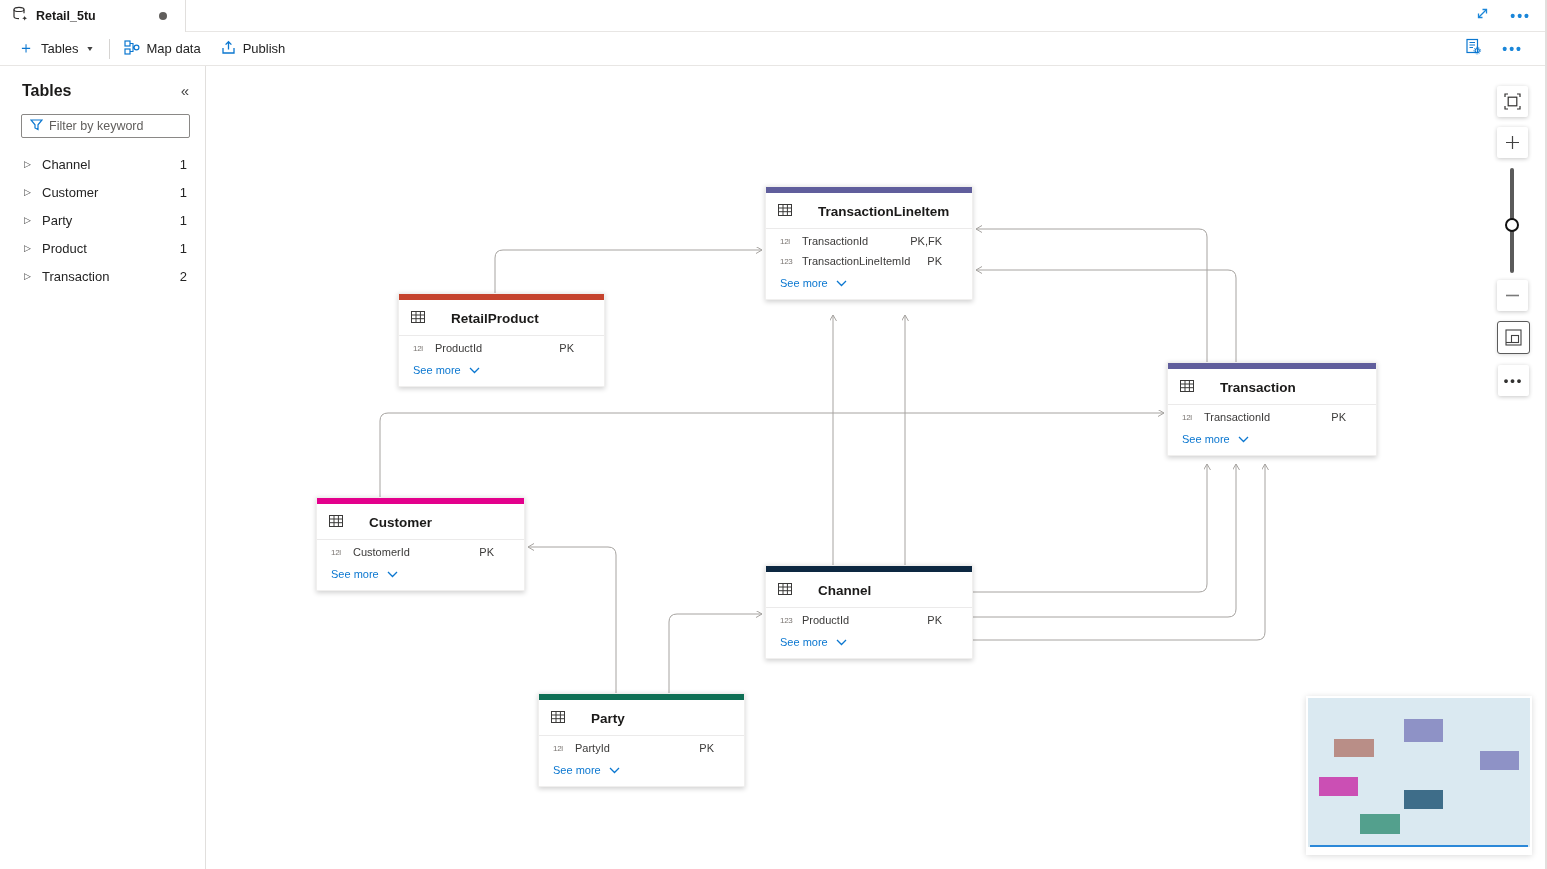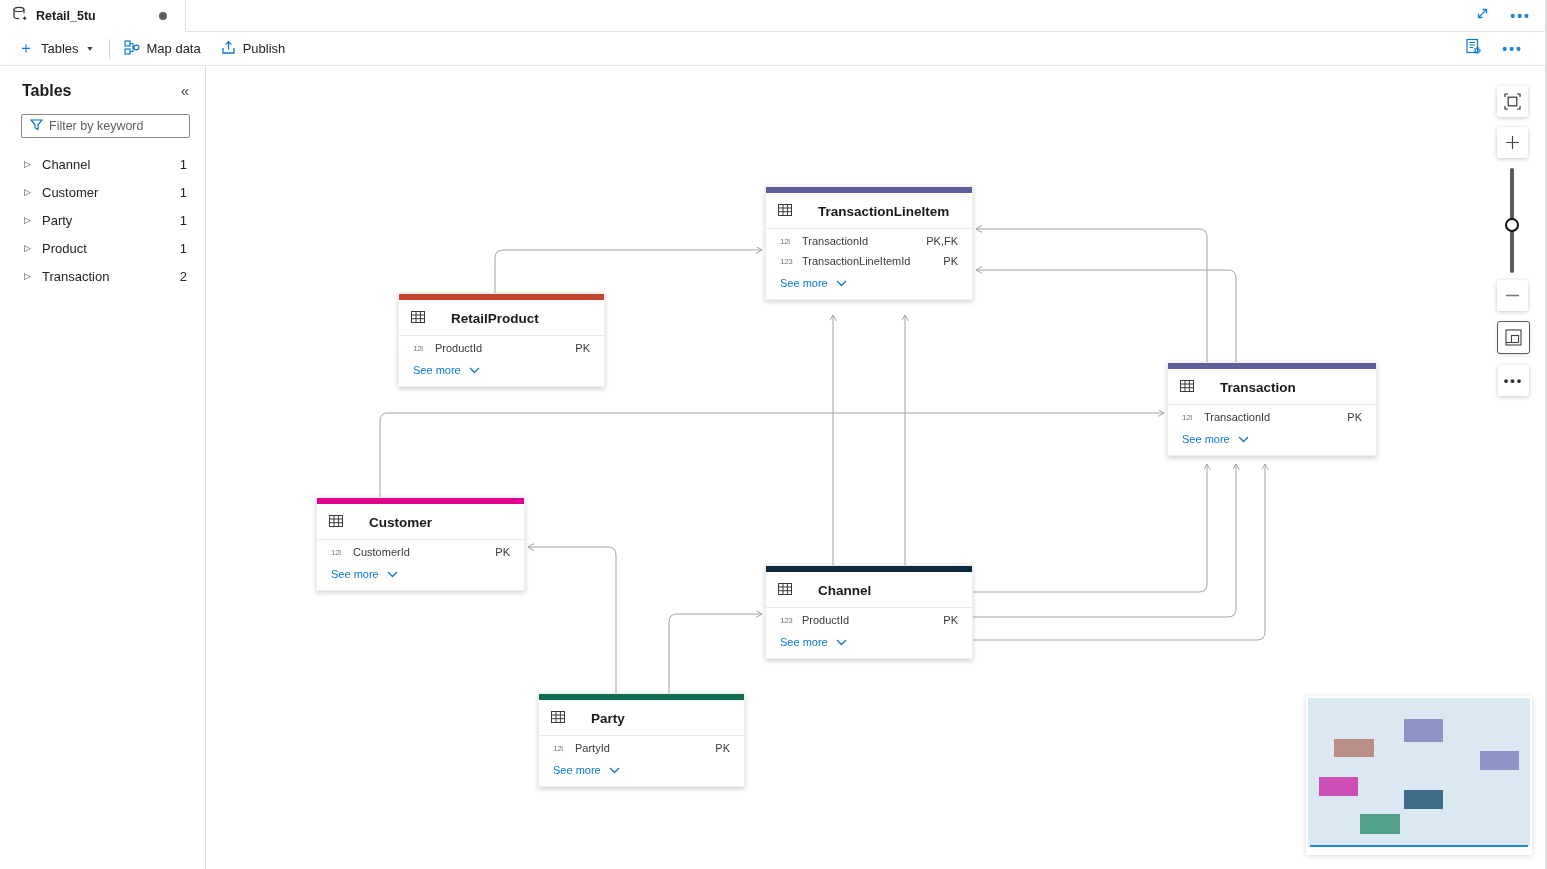--- a/index.html
+++ b/index.html
@@ -44,21 +44,21 @@
   
   .canvas { position:relative; flex:1; background:#fff; overflow:hidden; }
   .connectors { position:absolute; left:0; top:0; }
 
   .tcard { position:absolute; background:#fff; border:1px solid #f0efee; border-radius:1px;
     box-shadow:0 1.6px 5px rgba(0,0,0,.18); }
   .bar { height:6px; }
   .thead { display:flex; align-items:center; gap:26px; padding:9px 12px 8px 12px;
     border-bottom:1px solid #ebeaea; }
   .tname { font-size:13.5px; font-weight:700; color:#1b1a19; }
-  .trow { display:flex; align-items:center; padding:6px 14px 2px 14px; font-size:11px; color:#3b3a39; }
+  .trow { display:flex; align-items:center; padding:6px 30px 2px 14px; font-size:11px; color:#3b3a39; }
   .ticon { width:22px; font-size:8px; color:#7a7572; letter-spacing:-.3px; }
   .fname { flex:1; }
   .fkey { color:#3b3a39; }
   .seemore { display:flex; align-items:center; gap:8px; padding:8px 14px 10px 14px;
     font-size:11px; color:#0b77d0; cursor:pointer; }
 
   
   .ctl { position:absolute; width:31px; height:31px; background:#fff; border-radius:2px;
     box-shadow:0 1px 4px rgba(0,0,0,.22); display:flex; align-items:center; justify-content:center;
     cursor:pointer; border:none; }

